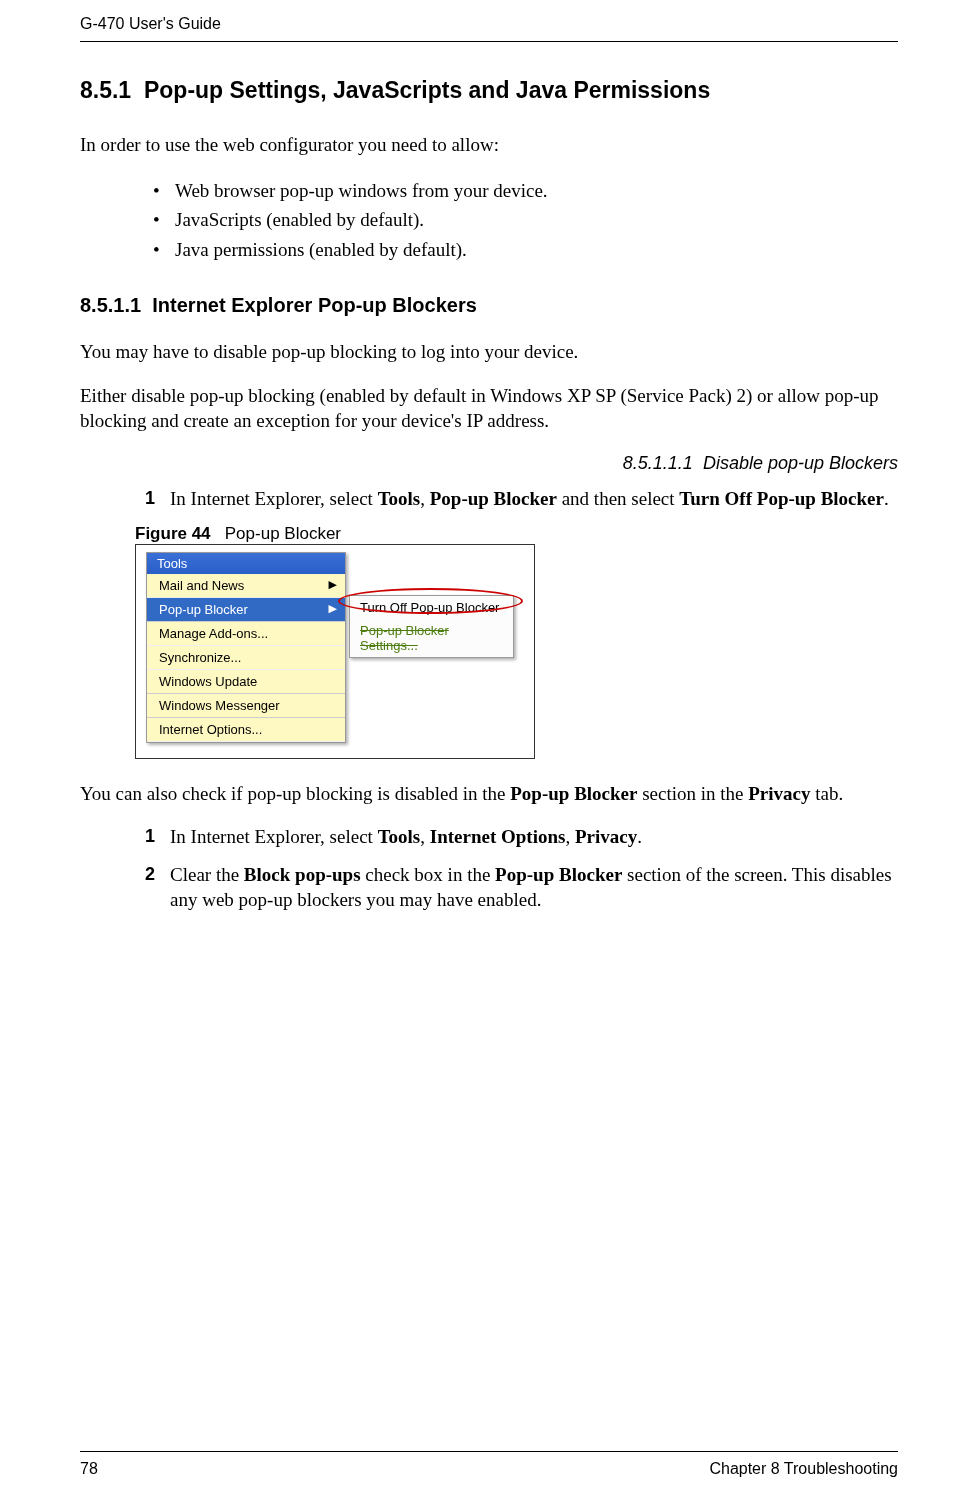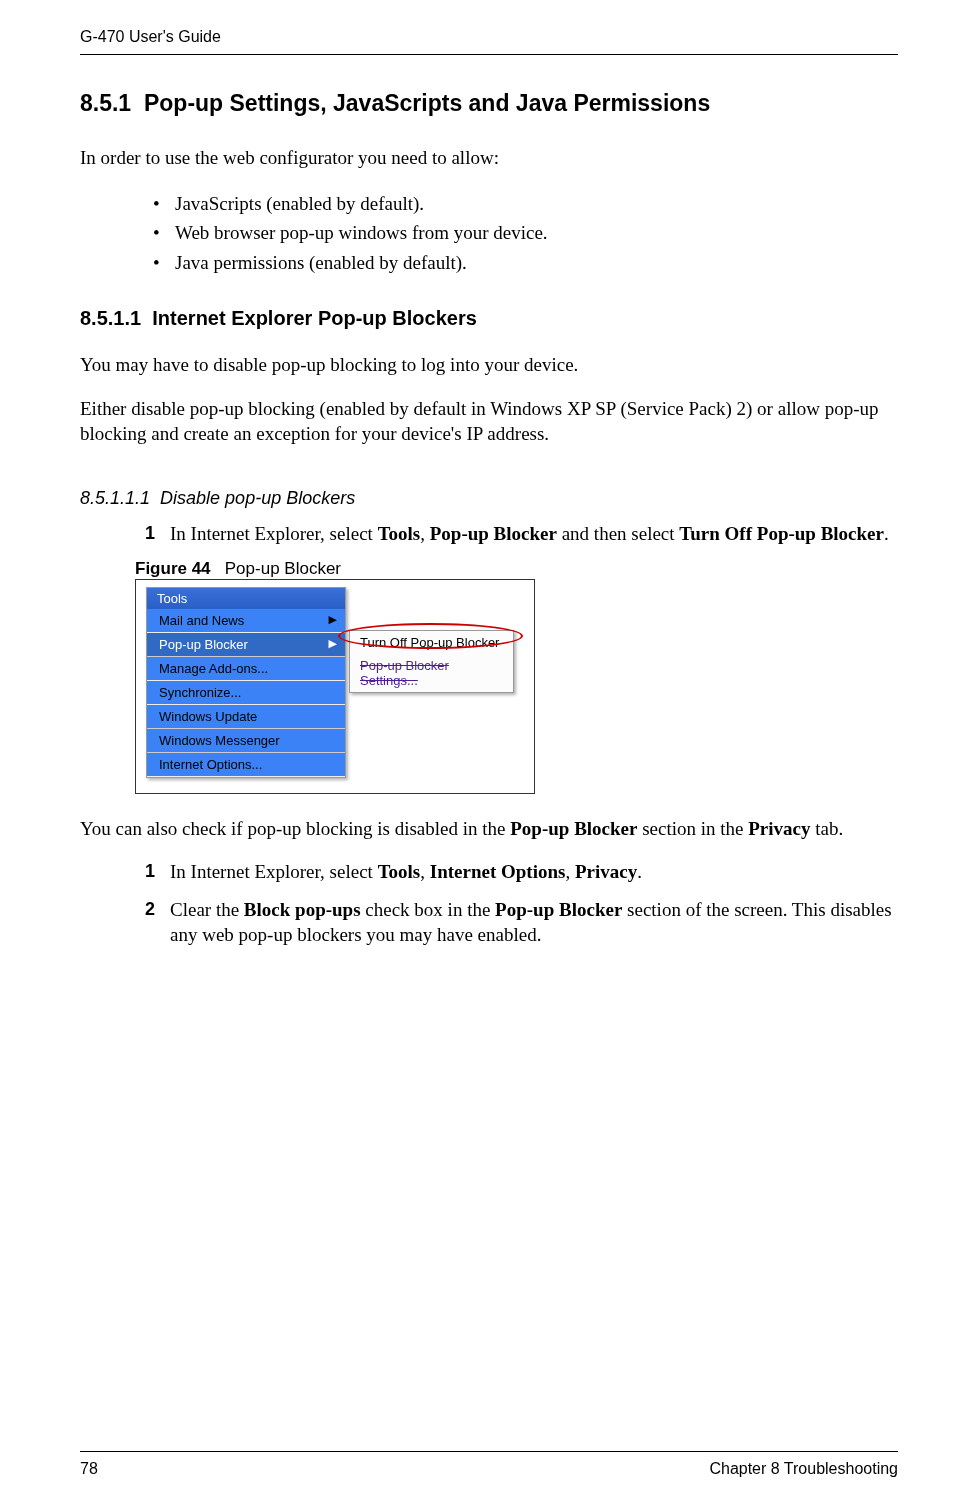--- a/index.html
+++ b/index.html
@@ -9,21 +9,21 @@
     }
     body {
       font-family: 'Times New Roman', Times, serif;
       background: #fff;
       width: 978px;
       height: 1503px;
       position: relative;
       padding: 0 80px;
     }
     .header {
-      padding-top: 28px;
+      padding-top: 15px;
       padding-bottom: 8px;
       border-bottom: 1.5px solid #000;
       font-family: Arial, Helvetica, sans-serif;
       font-size: 16px;
     }
     .footer {
       position: absolute;
       bottom: 25px;
       left: 80px;
       right: 80px;
@@ -47,22 +47,23 @@
       font-family: Arial, Helvetica, sans-serif;
       font-weight: bold;
       font-size: 20px;
       margin-bottom: 22px;
       margin-top: 30px;
     }
     .h3 {
       font-family: Arial, Helvetica, sans-serif;
       font-style: italic;
       font-size: 18px;
-      margin-top: 41px;
+      margin-top: 19px;
       margin-bottom: 12px;
+      text-align: right;
     }
     .body-text {
       font-size: 19px;
       line-height: 1.35;
       margin-bottom: 18px;
     }
     .bullet-list {
       margin-left: 95px;
       margin-bottom: 20px;
       list-style: none;
@@ -140,21 +141,21 @@
     .menu-titlebar {
       background: linear-gradient(to bottom, #3a6fd8, #2a5fc8);
       color: #fff;
       padding: 3px 10px;
       font-size: 13px;
     }
     .menu-item {
       padding: 4px 12px;
       border-bottom: 1px solid #eee;
       position: relative;
-      background: #3b82f6;
+      background: #fef9c3;
     }
     .menu-item.highlighted {
       background: #316ac5;
       color: #fff;
     }
     .menu-item.separator-after {
       border-bottom: 1px solid #ccc;
     }
     .submenu-arrow {
       position: absolute;
@@ -172,21 +173,21 @@
       box-shadow: 2px 2px 3px rgba(0,0,0,0.3);
       font-family: Tahoma, Arial, sans-serif;
       font-size: 13px;
     }
     .submenu-item {
       padding: 4px 10px;
       background: #fcfcfc;
     }
     .submenu-item.strike {
       text-decoration: line-through;
-      color: #4c1d95;
+      color: #4d7c0f;
     }
     .red-ellipse {
       position: absolute;
       left: 202px;
       top: 43px;
       width: 185px;
       height: 26px;
       border: 2.5px solid #c00;
       border-radius: 50%;
       pointer-events: none;
@@ -201,22 +202,22 @@
 
 <div class="content">
 
   <div class="h1">
     <span>8.5.1</span>&nbsp;&nbsp;<span>Pop-up Settings, JavaScripts and Java Permissions</span>
   </div>
 
   <p class="body-text">In order to use the web configurator you need to allow:</p>
 
   <ul class="bullet-list">
+    <li>Web browser pop-up windows from your device.</li>
     <li>JavaScripts (enabled by default).</li>
-    <li>Web browser pop-up windows from your device.</li>
     <li>Java permissions (enabled by default).</li>
   </ul>
 
 
   <div class="h2">
     <span>8.5.1.1</span>&nbsp;&nbsp;<span>Internet Explorer Pop-up Blockers</span>
   </div>
 
   <p class="body-text">You may have to disable pop-up blocking to log into your device.</p>
   <p class="body-text">Either disable pop-up blocking (enabled by default in Windows XP SP (Service Pack) 2) or allow pop-up blocking and create an exception for your device's IP address.</p>

